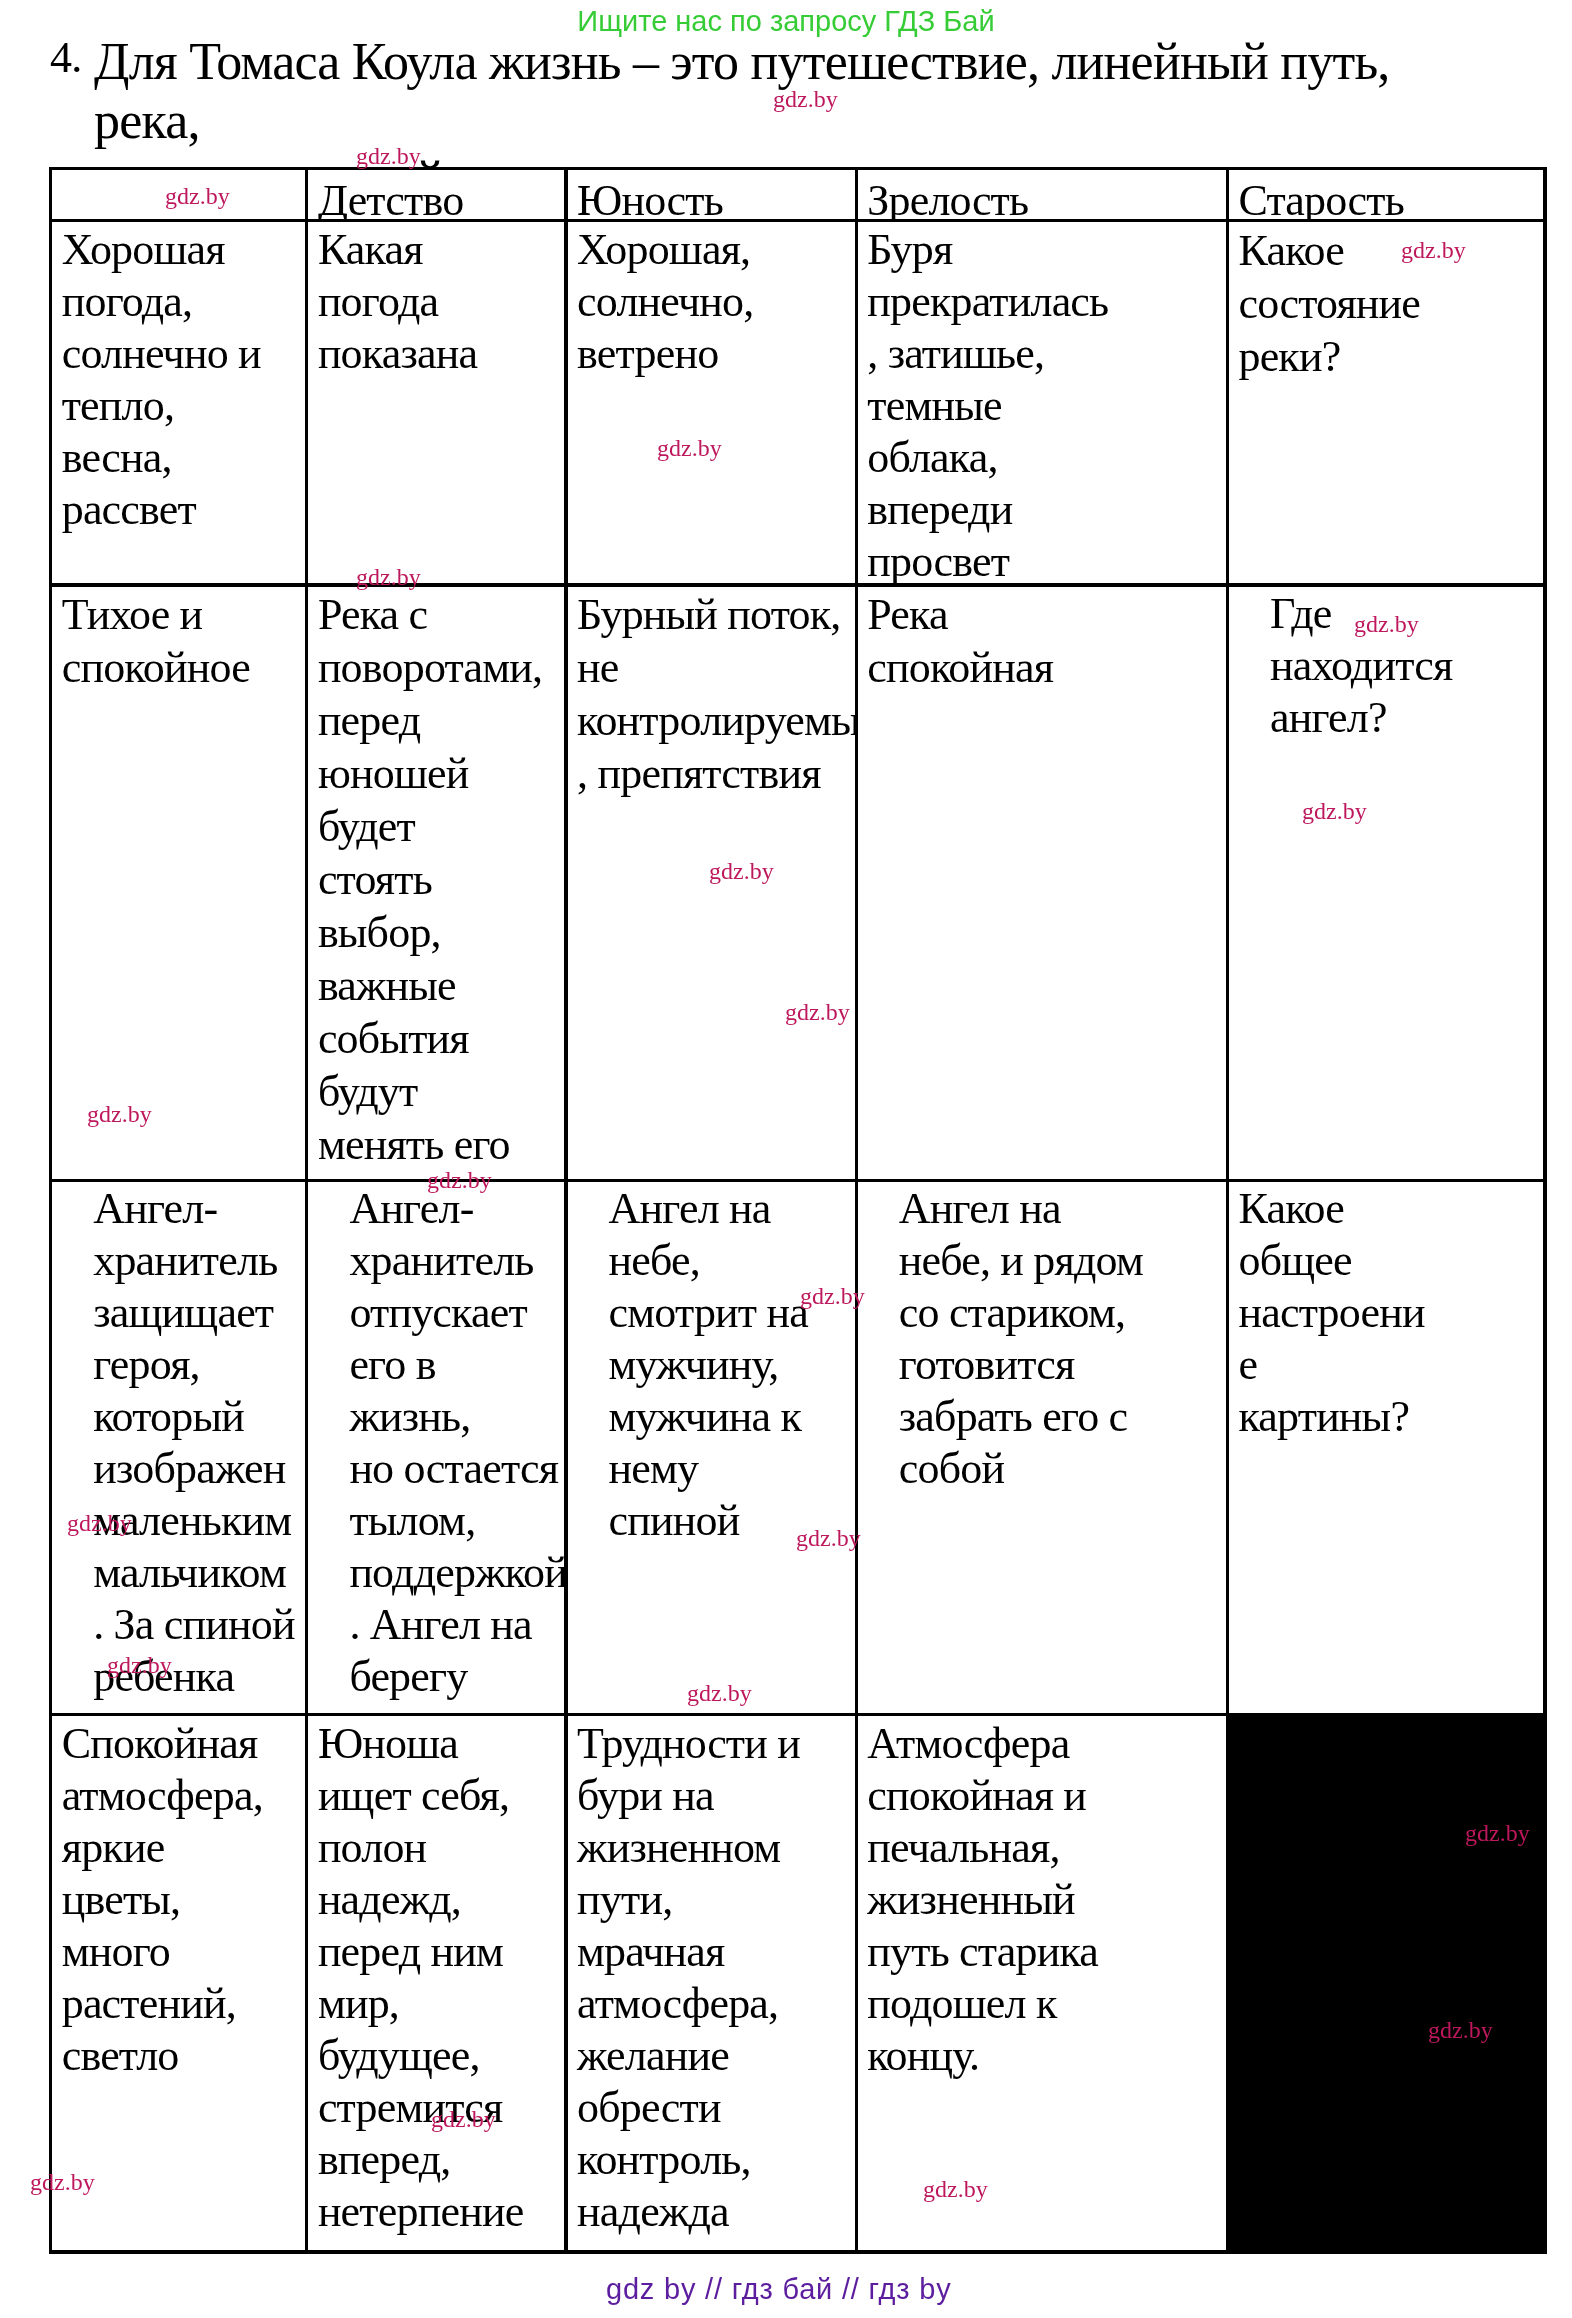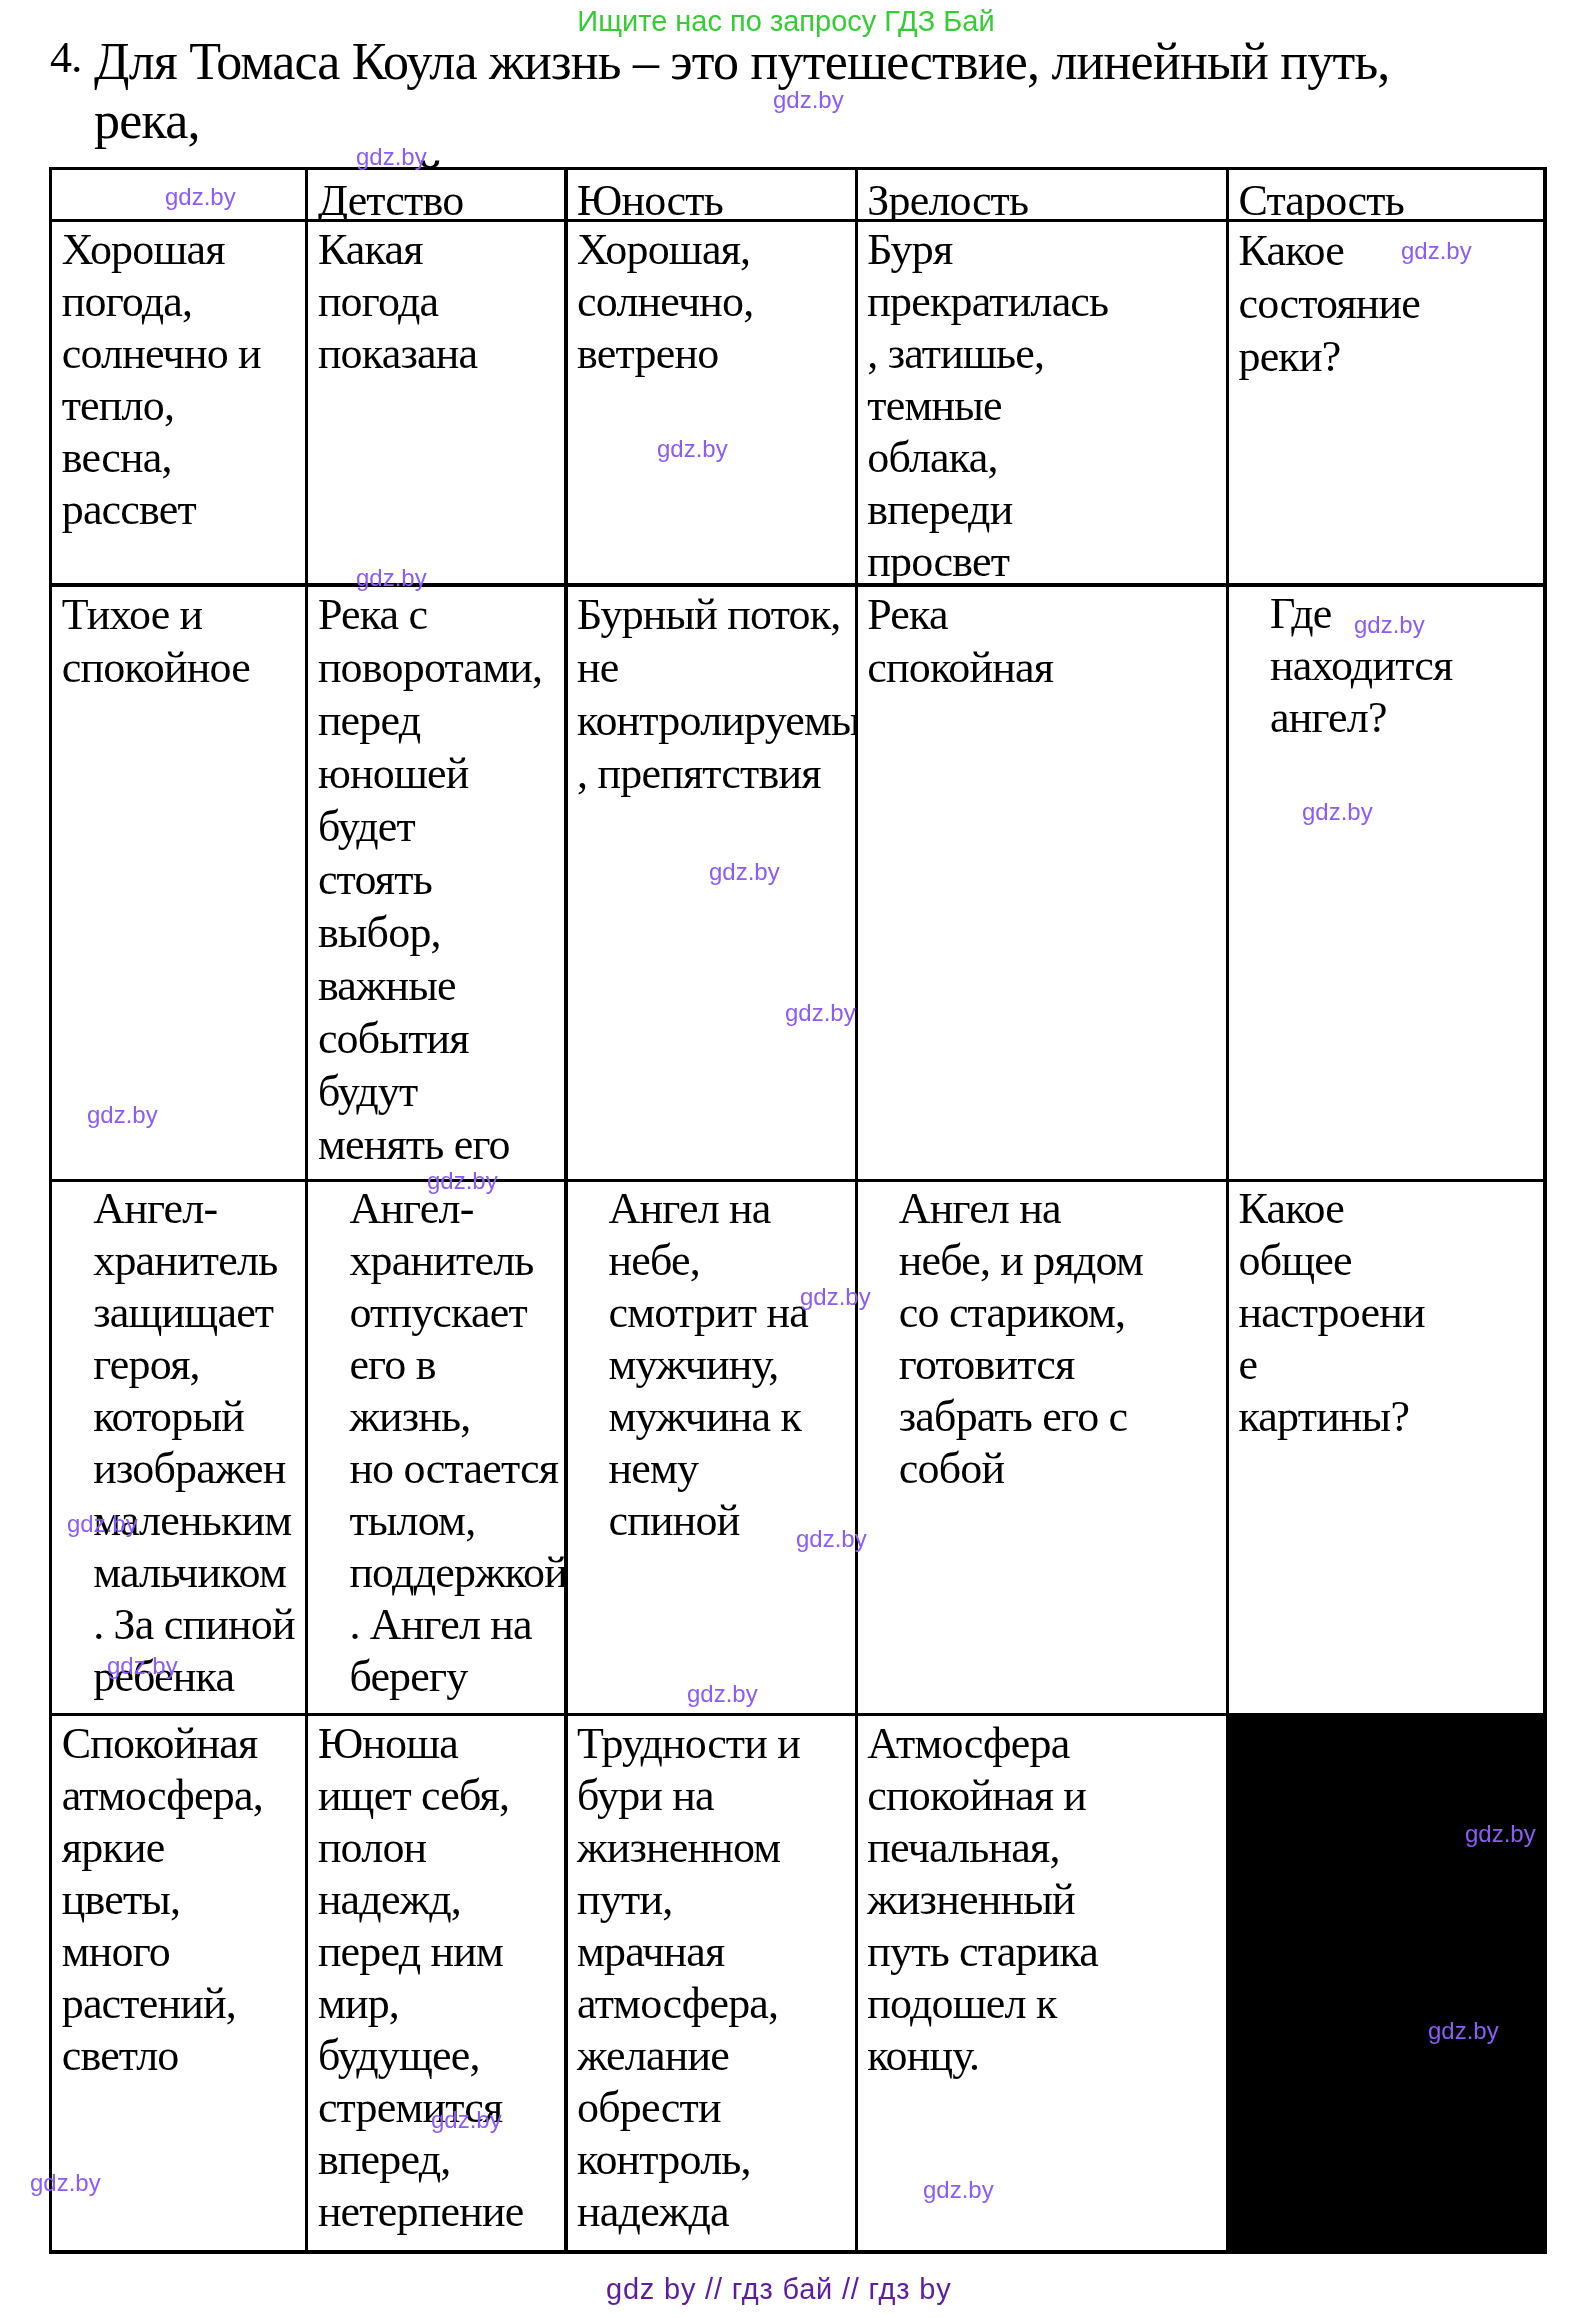--- a/index.html
+++ b/index.html
@@ -15,22 +15,22 @@
         background:#000;display:grid;padding:3.2px;grid-gap:3.2px;box-sizing:border-box;
         grid-template-columns:253px 256px 287px 368px 314px;
         grid-template-rows:49px 361px 592px 531px 534px;}
   .cell{background:#fff;font-size:44px;letter-spacing:-0.8px;line-height:53px;
         padding:1.6px 3.2px 0 9.5px;white-space:pre-line;overflow:hidden;}
   .hdr{line-height:46px;padding-top:8px;}
   .r1{line-height:52px;}
   .r2{line-height:53px;}
   .r3{line-height:52px;padding-left:41px;}
   .r4{line-height:52px;}
-  .wm{position:absolute;font-family:Liberation Sans, sans-serif;
-      font-size:24px;letter-spacing:0;color:#8b5cf6;z-index:5;white-space:nowrap;}
+  .wm{position:absolute;font-family:Liberation Serif, serif;
+      font-size:24px;letter-spacing:0;color:#be185d;z-index:5;white-space:nowrap;}
   .footer{position:absolute;left:606px;top:2273px;
           font-family:"Liberation Sans","DejaVu Sans",sans-serif;
           font-size:29px;letter-spacing:0.8px;}
 </style>
 </head>
 <body>
 
 <div class="page">
 
   <div class="promo" style="color: rgb(53, 204, 53);">Ищите нас по запросу ГДЗ Бай</div>

